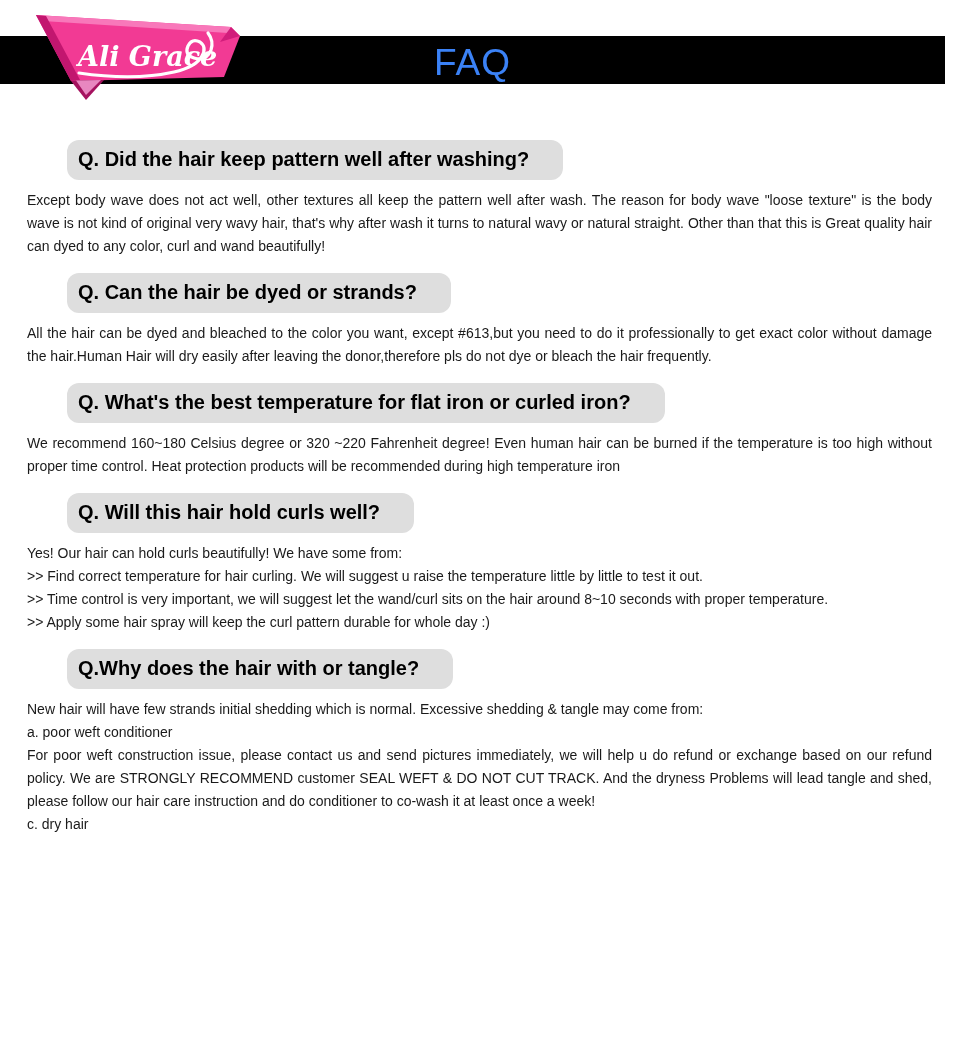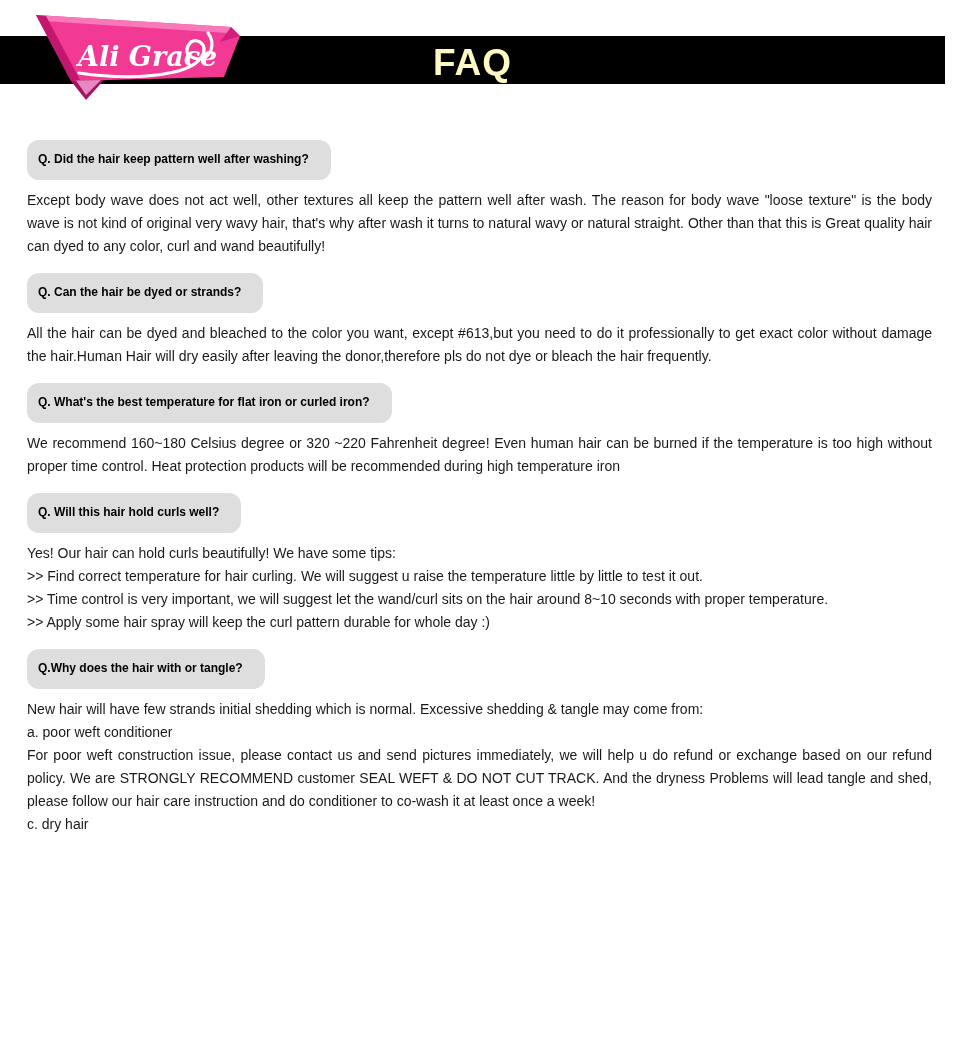--- a/index.html
+++ b/index.html
@@ -12,39 +12,40 @@
     color: #161616;
   }
   
   .header { position: relative; height: 84px; }
   .title-bar {
     position: absolute; top: 36px; left: 0; width: 945px; height: 48px;
     background: #000000;
     display: flex; align-items: center; justify-content: center;
   }
   .title-bar .faq-title {
-    color: #fef9c3; font-weight: bold; font-size: 37px;
+    color: #3b82f6; font-weight: normal; font-size: 37px;
     letter-spacing: 1px; padding-top: 6px;
     font-family: "Liberation Sans", sans-serif;
   }
   .logo-wrap {
     position: absolute; top: 2px; left: 24px; width: 232px; height: 106px;
     z-index: 2;
   }
   
   .content { padding: 56px 28px 0 27px; }
   .faq-section { margin: 0; }
   .q-bubble {
     display: inline-block;
     background: #dedede;
     border-radius: 12px;
-    padding: 8px 22px 9px 11px;
-    font-weight: bold; font-size: 12px; color: #000000;
+    padding: 8px 34px 9px 11px;
+    font-weight: bold; font-size: 20px; color: #000000;
     line-height: 23px;
     margin-bottom: 9px;
+    margin-left: 40px;
   }
   .answer { margin-bottom: 15px; }
   .answer p {
     font-size: 14px; line-height: 23px;
     text-align: justify;
     color: #1a1a1a;
   }
 </style>
 </head>
 <body>
@@ -102,21 +103,21 @@
     <div class="answer">
       <p>We recommend 160~180 Celsius degree or 320 ~220 Fahrenheit degree! Even human hair can be burned if the temperature is too high without proper time control. Heat protection products will be recommended during high temperature iron</p>
     </div>
   </section>
 
   <section class="faq-section">
     <div class="q-bubble">
       <span>Q. Will this hair hold curls well?</span>
     </div>
     <div class="answer">
-      <p>Yes! Our hair can hold curls beautifully! We have some tips:</p>
+      <p>Yes! Our hair can hold curls beautifully! We have some from:</p>
       <p>&gt;&gt; Find correct temperature for hair curling. We will suggest u raise the temperature little by little to test it out.</p>
       <p>&gt;&gt; Time control is very important, we will suggest let the wand/curl sits on the hair around 8~10 seconds with proper temperature.</p>
       <p>&gt;&gt; Apply some hair spray will keep the curl pattern durable for whole day :)</p>
     </div>
   </section>
 
   <section class="faq-section">
     <div class="q-bubble">
       <span>Q.Why does the hair with or tangle?</span>
     </div>

